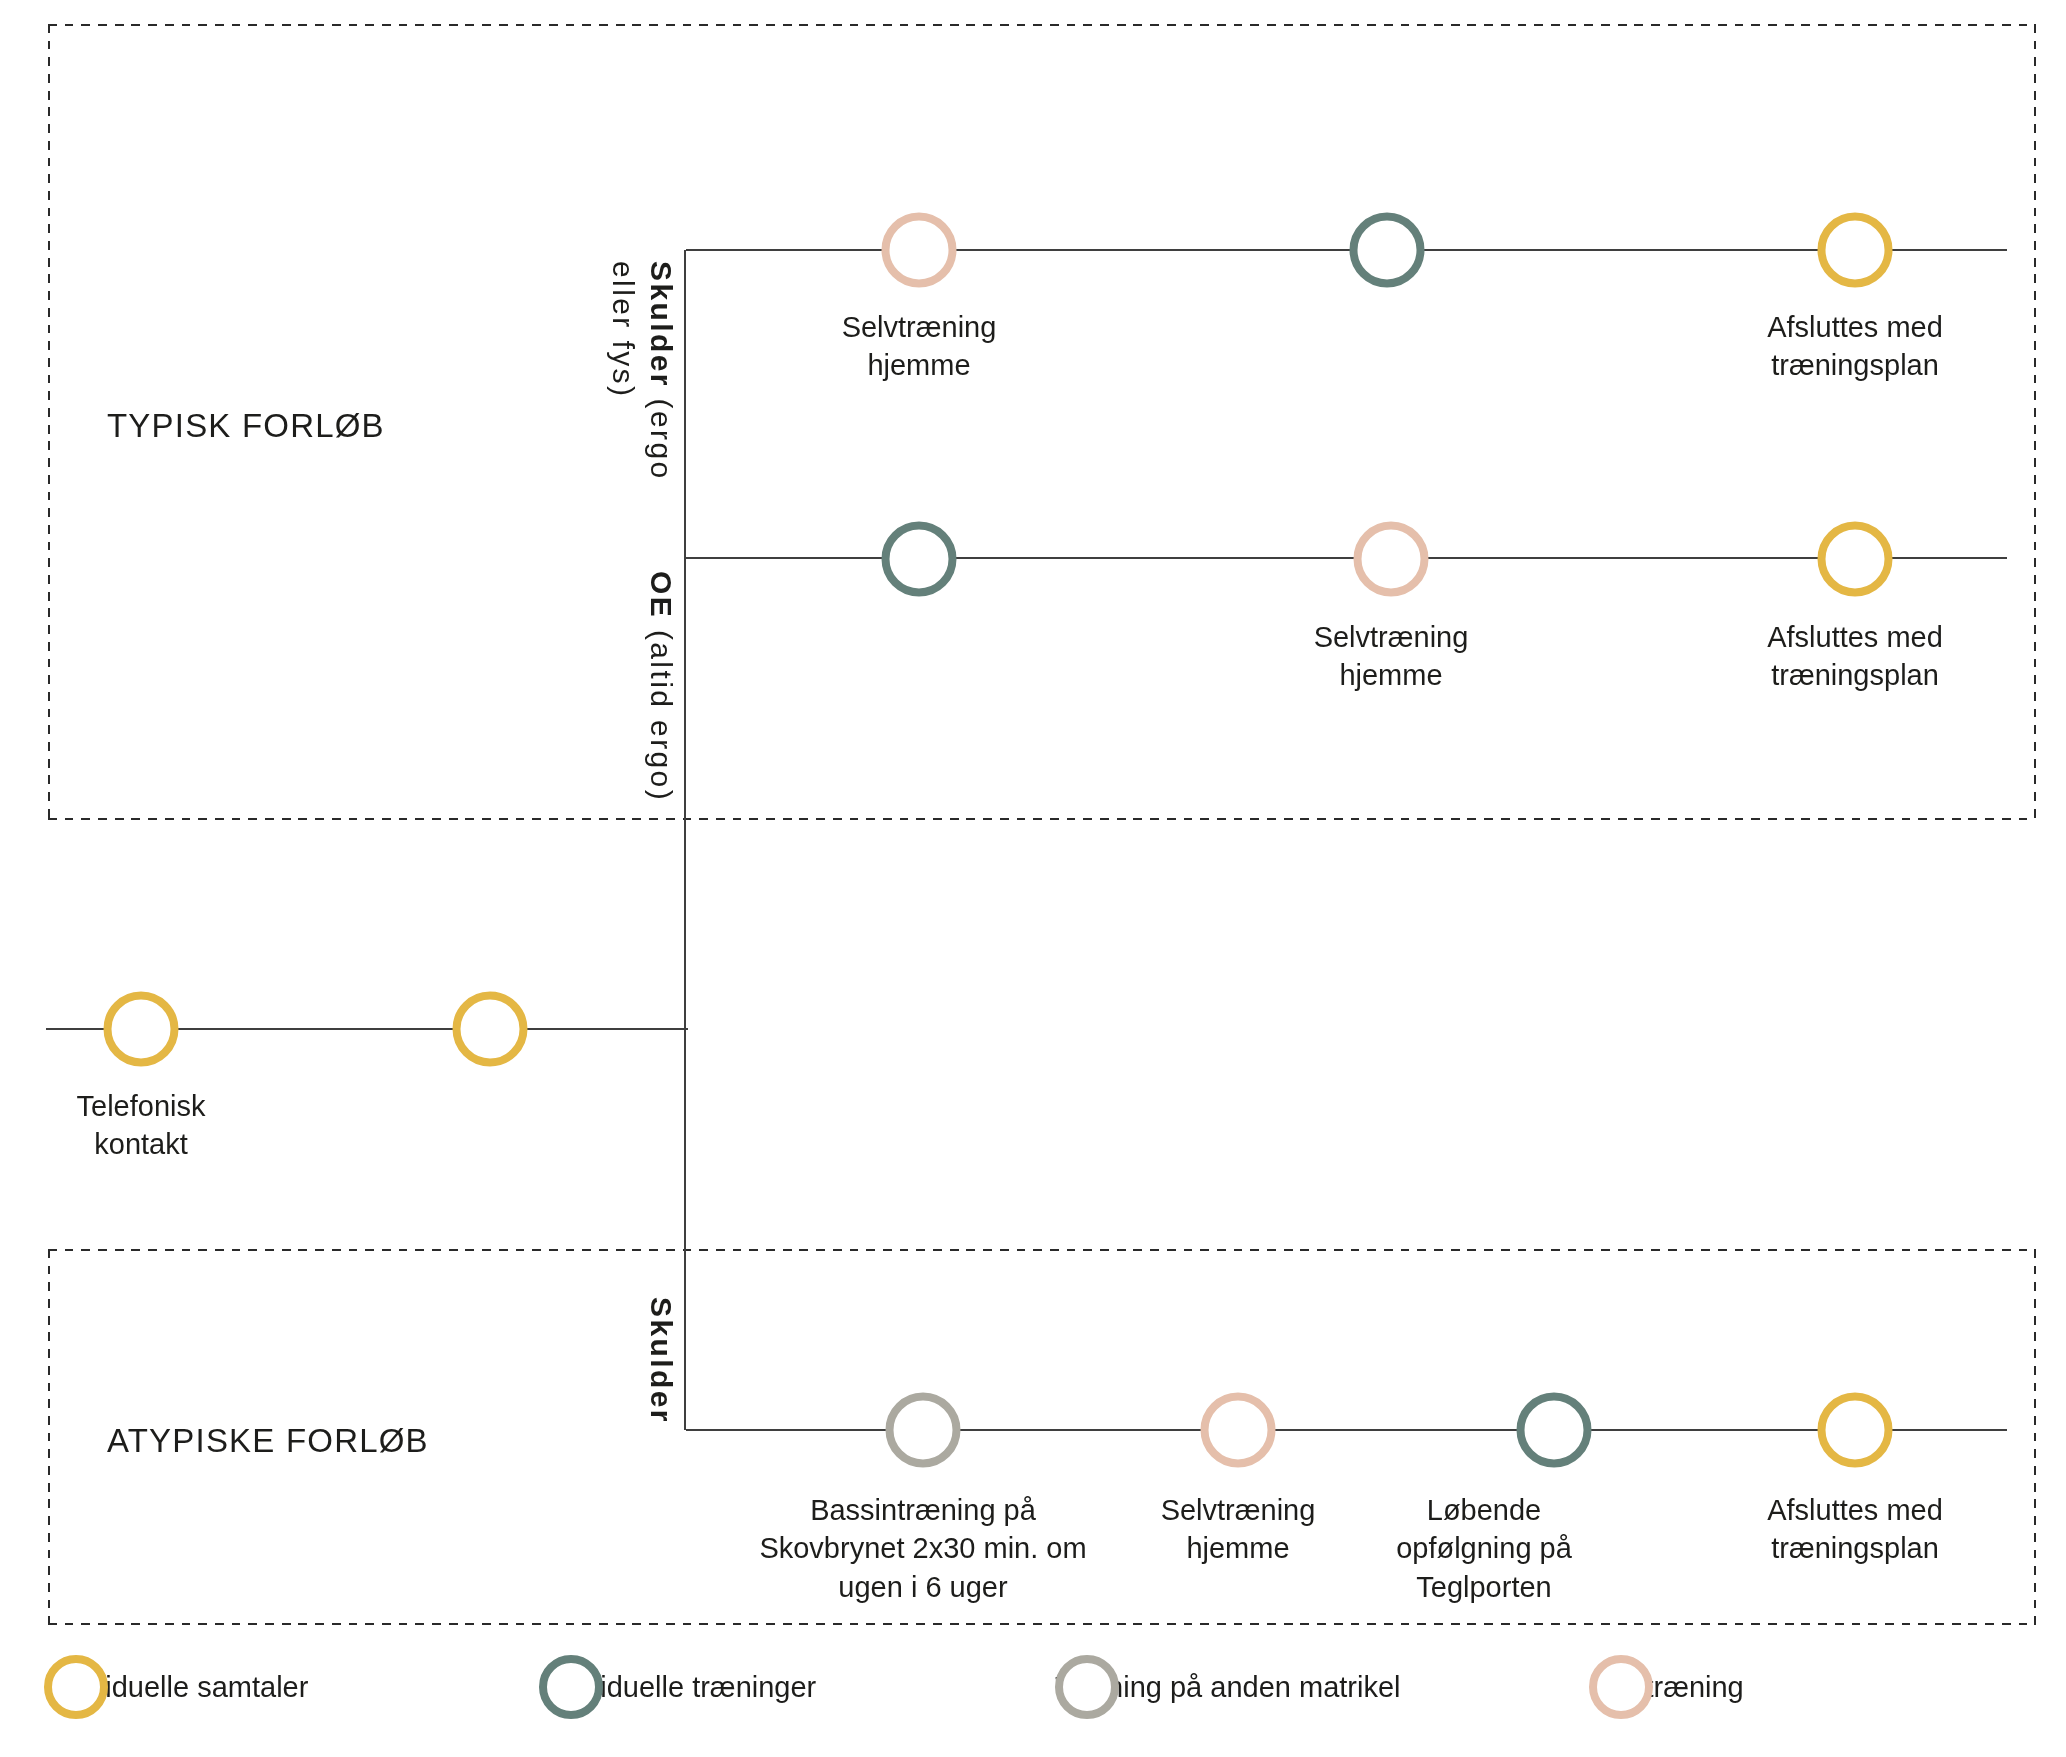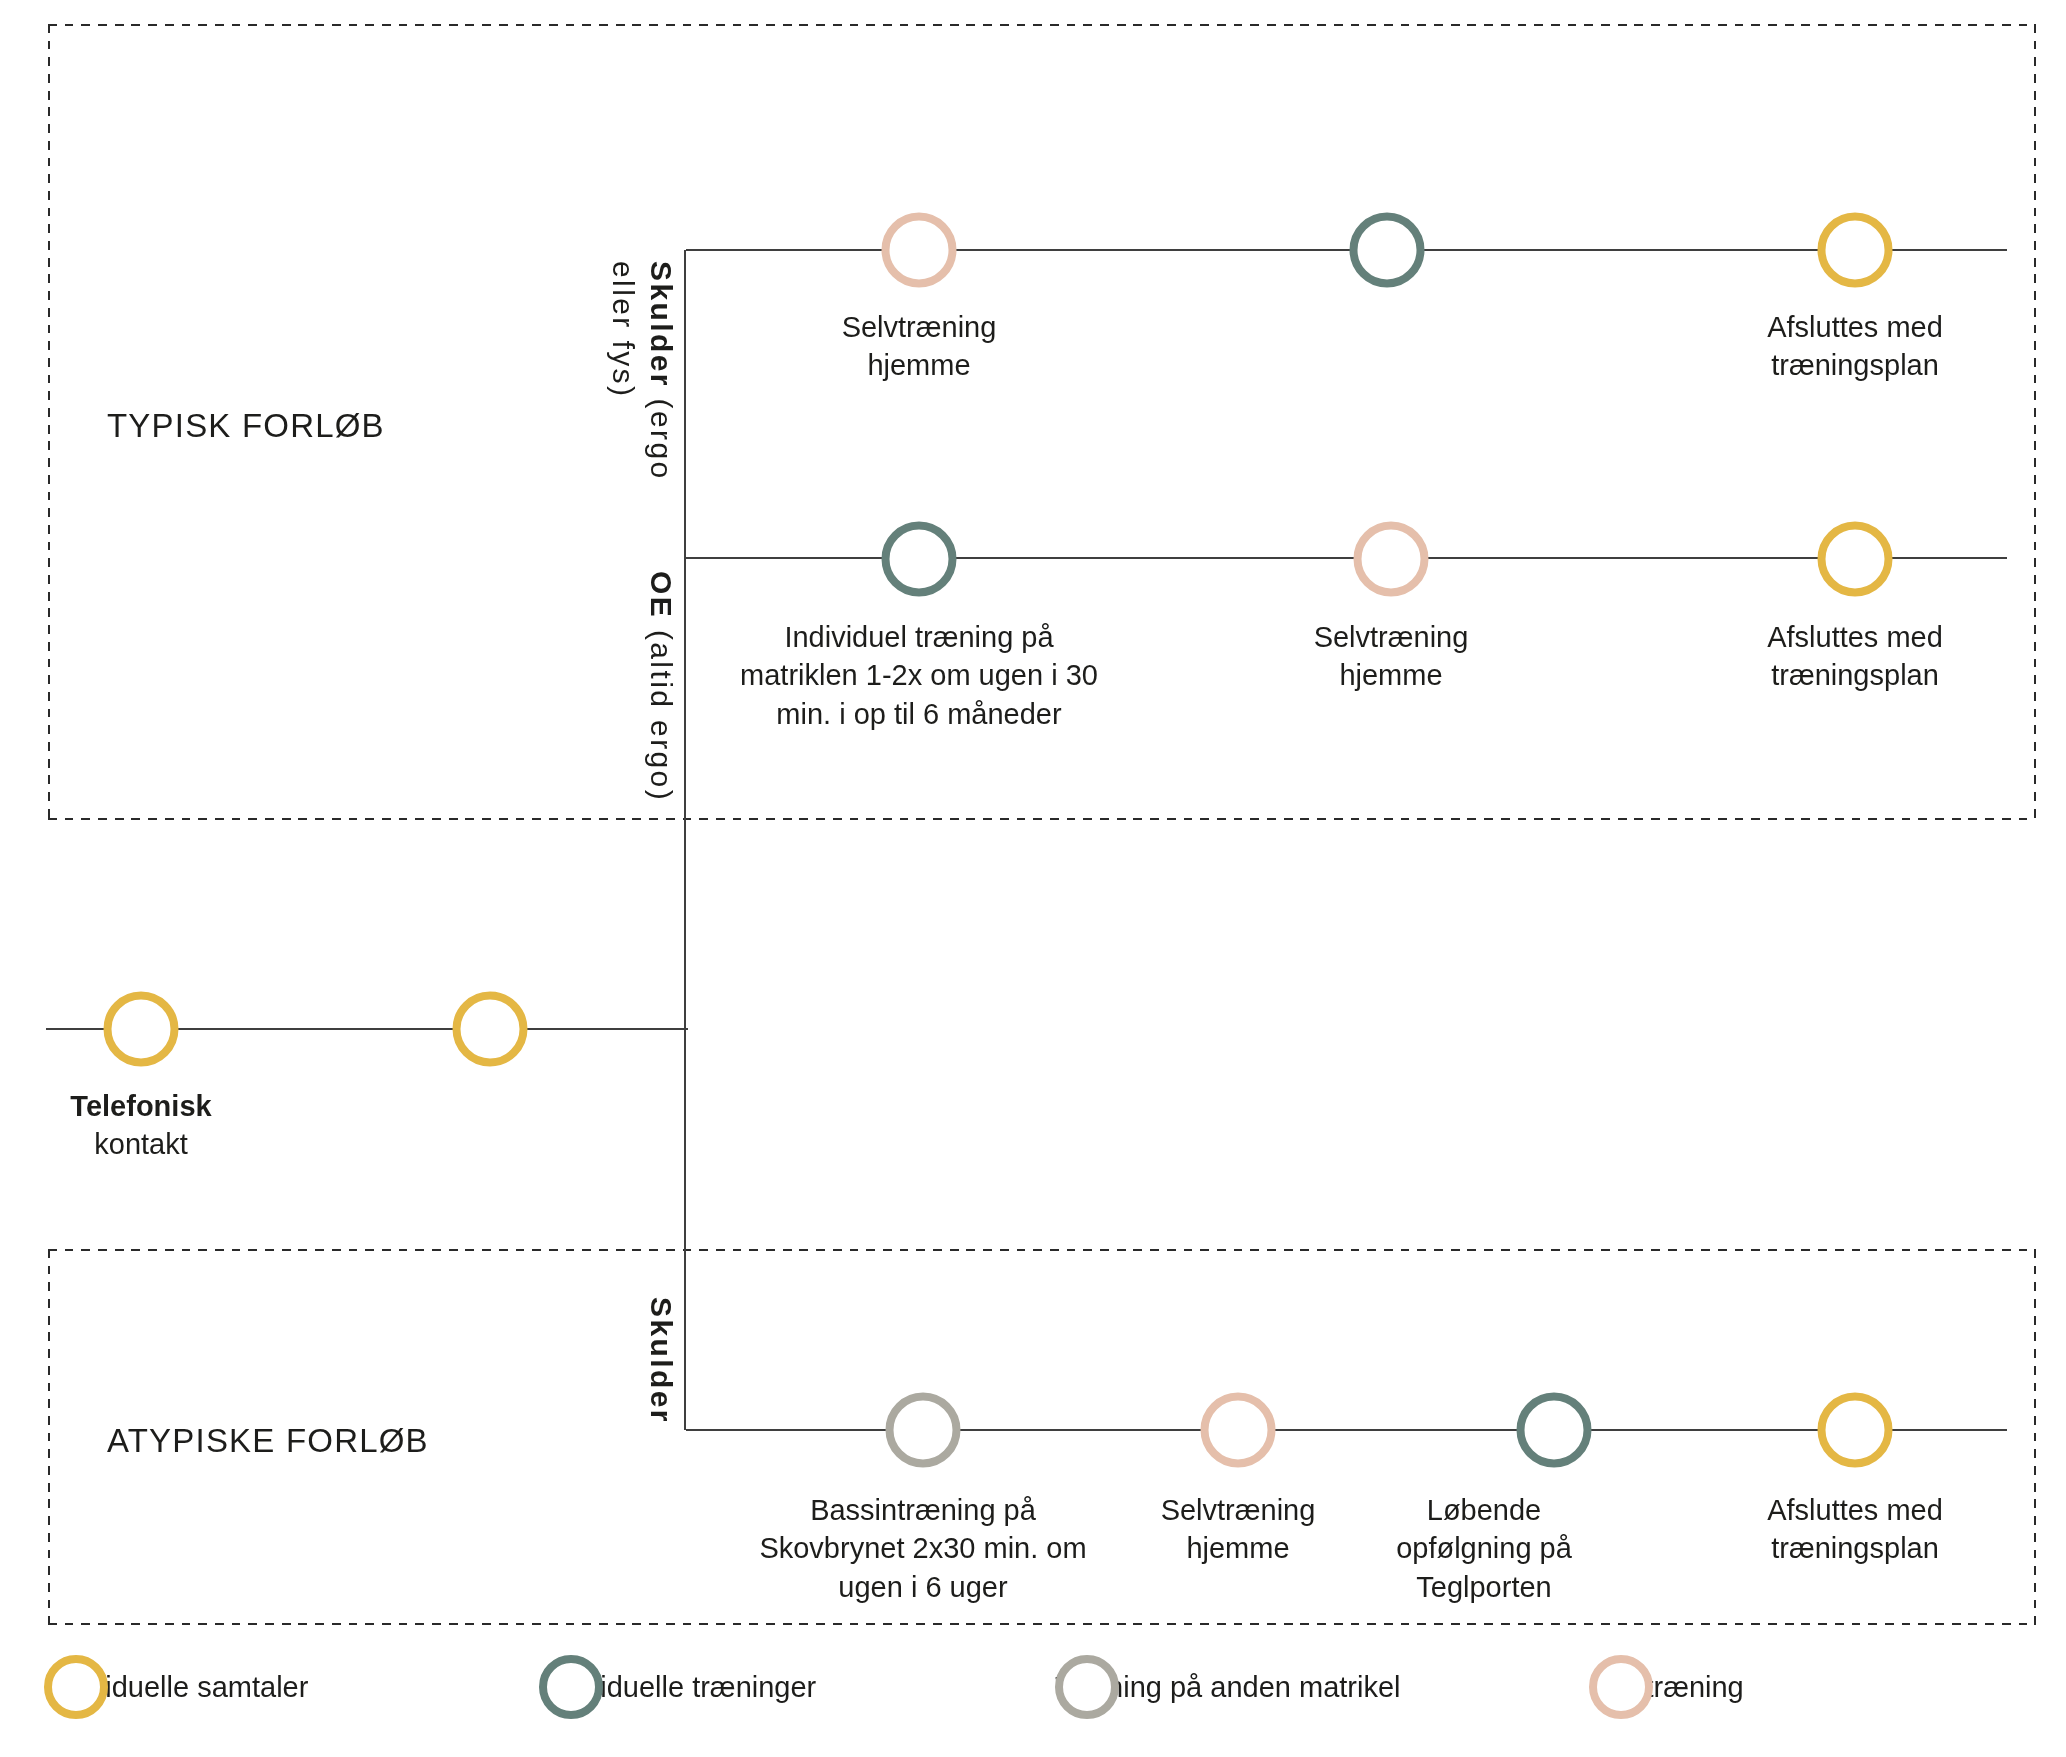--- a/index.html
+++ b/index.html
@@ -50,21 +50,21 @@
   
   .node-label{
     position:absolute;
     transform:translateX(-50%);
     white-space:pre-line;
     text-align:center;
     width:max-content;
     font-size:29px;
     line-height:1.32;
   }
-  .node-label b{font-weight:700;}
+  .node-label b{font-weight:400;}
   
   .legend-item{
     position:absolute;
     display:flex;align-items:center;
     gap:24px;height:64px;
   }
   .legend-label{font-size:29px;white-space:nowrap;}
 </style>
 </head>
 <body>
@@ -105,23 +105,20 @@
   <div class="node-label" style="left:919px;top:308px">Selvtræning
 hjemme</div>
 
   <span class="circle big" style="left:1387px;top:250px" data-color="teal"></span>
 
   <span class="circle big" style="left:1855px;top:250px" data-color="yellow"></span>
   <div class="node-label" style="left:1855px;top:308px">Afsluttes med
 træningsplan</div>
 
   <span class="circle big" style="left:919px;top:559px" data-color="teal"></span>
-  <div class="node-label" style="left:919px;top:618px">Individuel træning på
-matriklen 1-2x om ugen i 30
-min. i op til 6 måneder</div>
 
   <span class="circle big" style="left:1391px;top:559px" data-color="pink"></span>
   <div class="node-label" style="left:1391px;top:618px">Selvtræning
 hjemme</div>
 
   <span class="circle big" style="left:1855px;top:559px" data-color="yellow"></span>
   <div class="node-label" style="left:1855px;top:618px">Afsluttes med
 træningsplan</div>
 
   <span class="circle big" style="left:923px;top:1430px" data-color="gray"></span>

